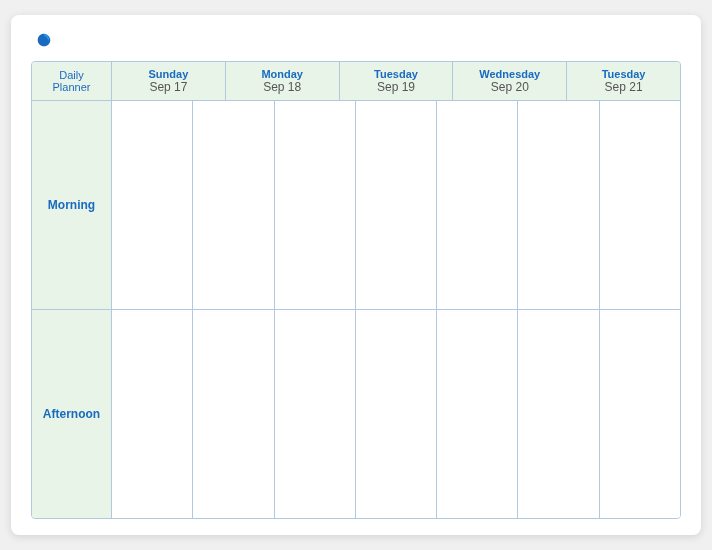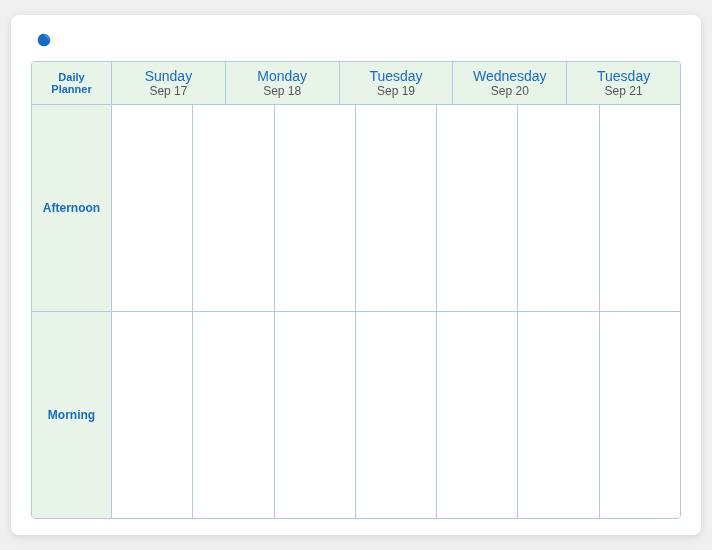--- a/index.html
+++ b/index.html
@@ -88,32 +88,32 @@
       align-items: center;
       justify-content: center;
     }
     .cal-header-cell:last-child {
       border-right: none;
     }
     .cal-header-cell.label-col {
       flex: 0 0 80px;
     }
     .day-name {
-      font-size: 14px;
-      font-weight: normal;
+      font-size: 11px;
+      font-weight: bold;
       color: #1a6bbf;
     }
     .day-date {
       font-size: 12px;
       color: #555;
     }
     .label-col .day-name {
       font-size: 11px;
       color: #1a6bbf;
-      font-weight: bold;
+      font-weight: normal;
     }
     .cal-body {
       flex: 1;
       display: flex;
       flex-direction: column;
     }
     .cal-row {
       flex: 1;
       display: flex;
       border-bottom: 1px solid #b0c8e0;
@@ -190,33 +190,33 @@
         </div>
         <div class="cal-header-cell">
           <span class="day-name">Tuesday</span>
           <span class="day-date">Sep 21</span>
         </div>
       </div>
     <div class="cal-body">
 
     <div class="cal-row">
           <div class="cal-cell label-col">
-            <span class="row-label">Afternoon</span>
+            <span class="row-label">Morning</span>
           </div>
           <div class="cal-cell"></div>
           <div class="cal-cell"></div>
           <div class="cal-cell"></div>
           <div class="cal-cell"></div>
           <div class="cal-cell"></div>
           <div class="cal-cell"></div>
           <div class="cal-cell"></div>
         </div>
         <div class="cal-row">
           <div class="cal-cell label-col">
-            <span class="row-label">Morning</span>
+            <span class="row-label">Afternoon</span>
           </div>
           <div class="cal-cell"></div>
           <div class="cal-cell"></div>
           <div class="cal-cell"></div>
           <div class="cal-cell"></div>
           <div class="cal-cell"></div>
           <div class="cal-cell"></div>
           <div class="cal-cell"></div>
         </div>
       </div>

